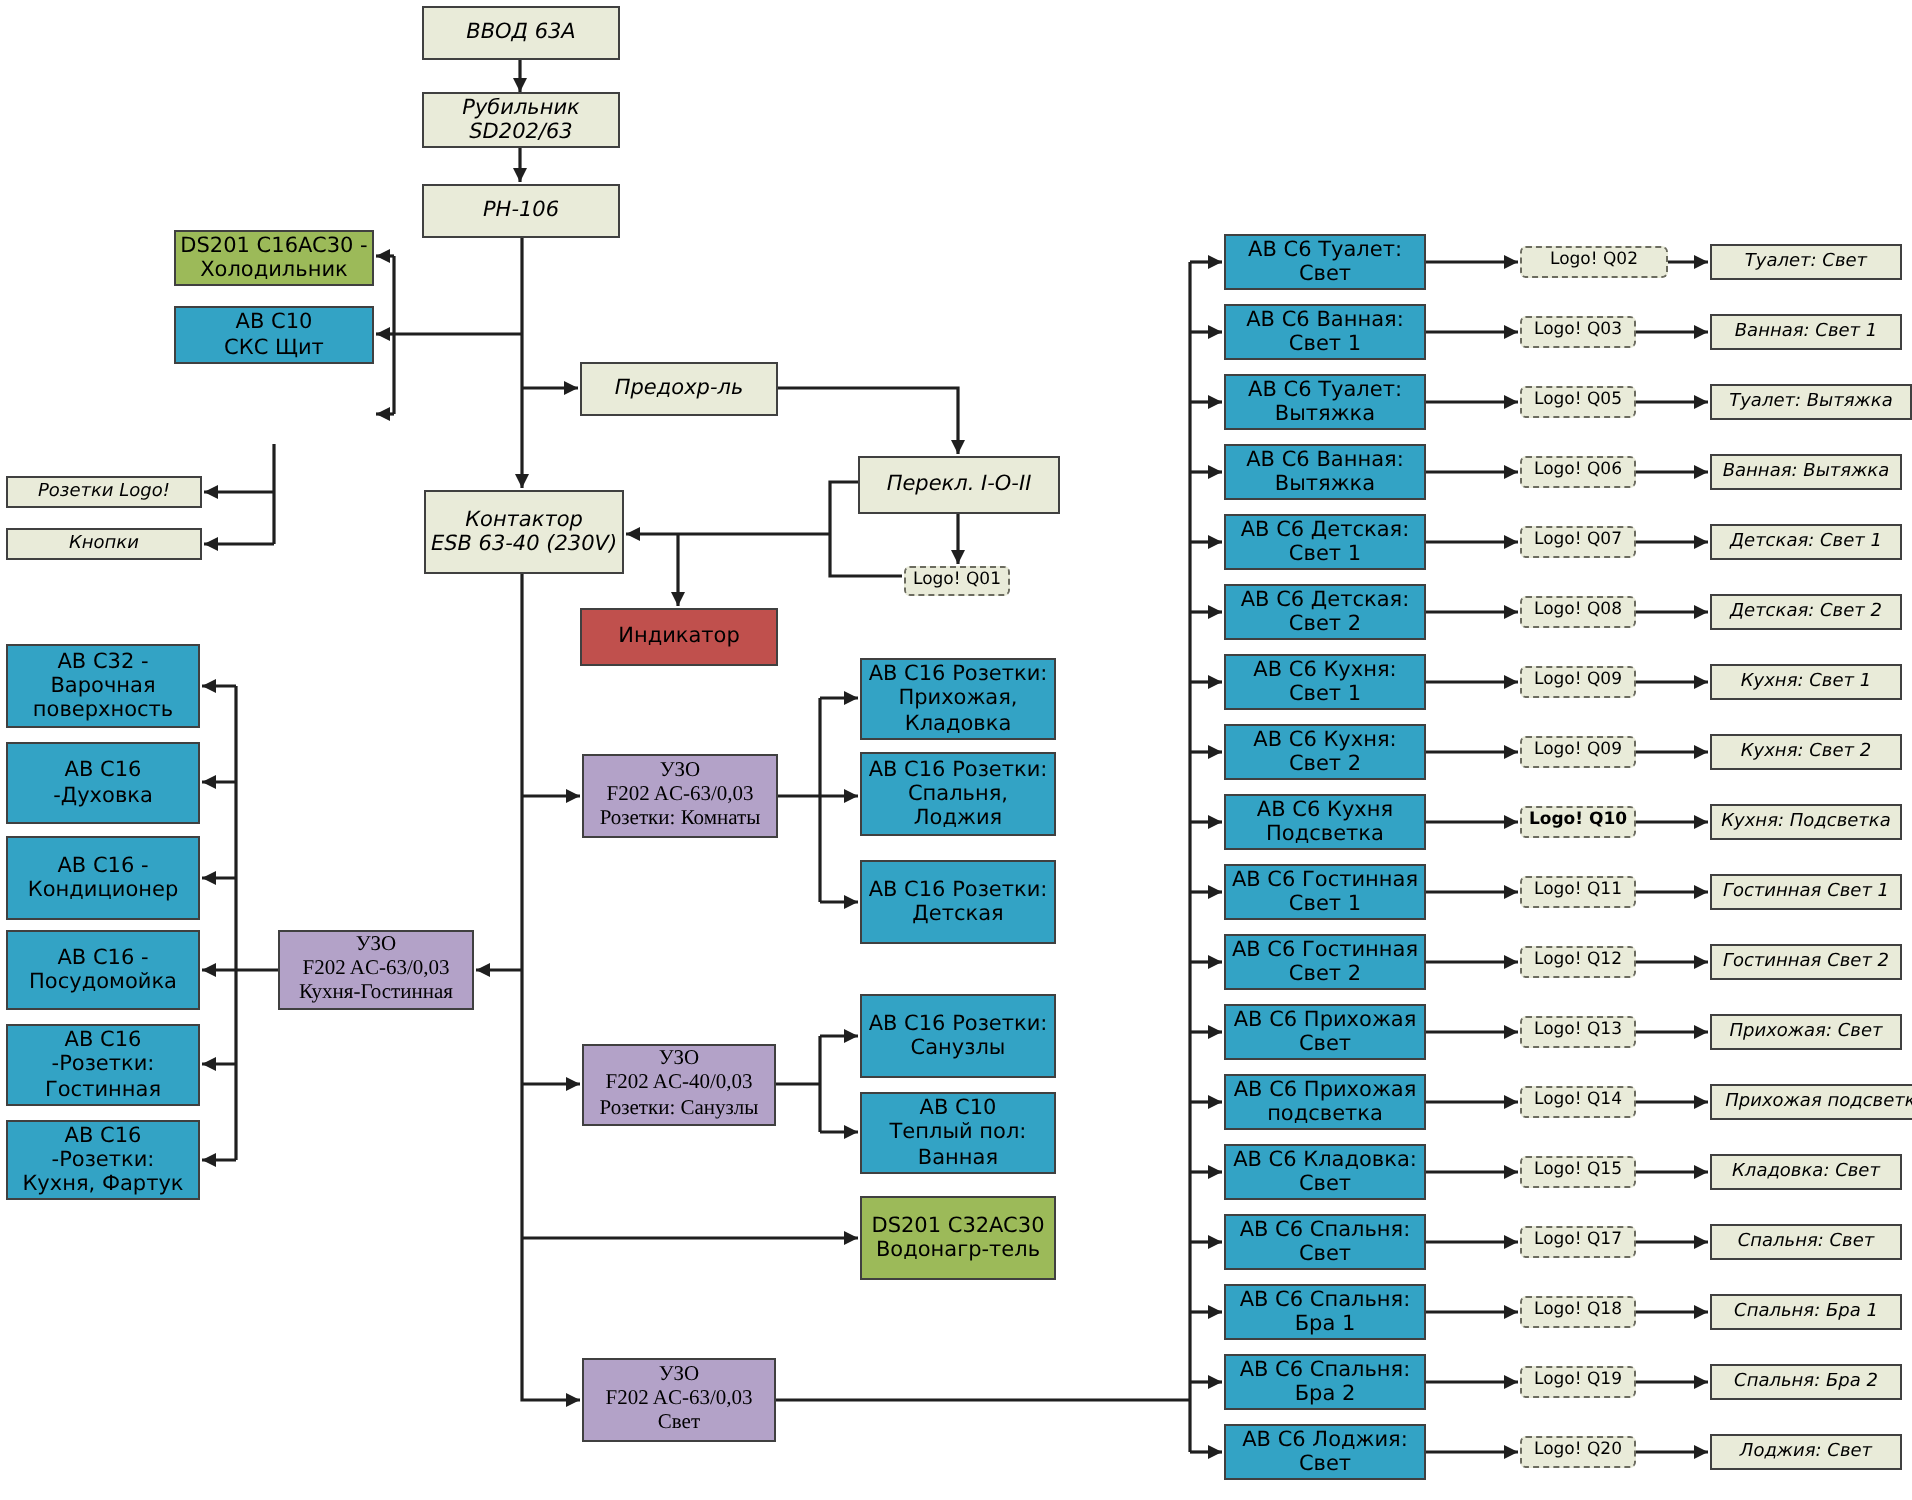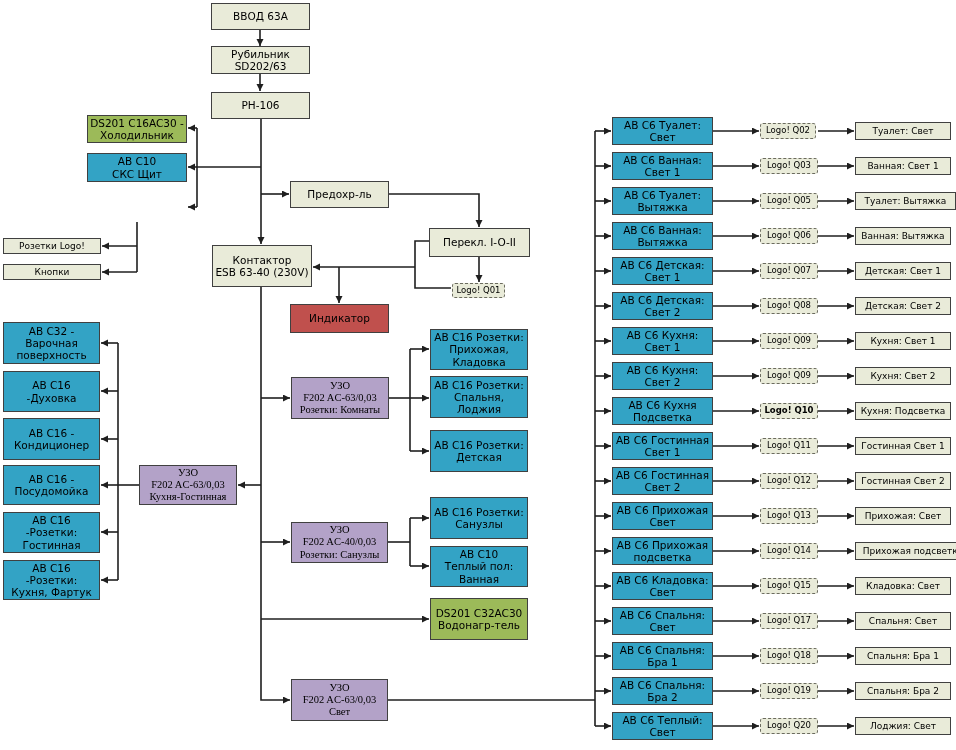--- a/index.html
+++ b/index.html
@@ -3,21 +3,21 @@
 <meta charset="utf-8">
 <style>
   html,body{margin:0;padding:0;}
   body{width:956px;height:750px;background:#ffffff;position:relative;
        font-family:"DejaVu Sans","Liberation Sans",sans-serif;color:#000;}
   #canvas{position:absolute;left:0;top:0;width:956px;height:750px;}
   #wires{position:absolute;left:0;top:0;z-index:1;}
   .box{position:absolute;box-sizing:border-box;border:1.5px solid #404040;
        display:flex;align-items:center;justify-content:center;text-align:center;
        white-space:pre-line;z-index:2;line-height:1.16;padding:0 2px;}
-  .beige{background:#e9ebd9;}
+  .beige{background:#e9ebd9;font-style:italic;}
   .green{background:#9cba59;}
   .blue{background:#33a3c5;}
   .purple{background:#b3a2c8;font-family:Liberation Serif, serif;}
   .red{background:#c0504d;}
   .dashedbox{background:#e9ebd9;border:1.5px dashed #6b6b5f;border-radius:3px;}
   .f11{font-size:10.5px;}
   .f9{font-size:9px;}
   .f85{font-size:8.5px;}
 </style>
 </head>
@@ -185,21 +185,21 @@
 Детская</div>
   <div class="box blue f11" style="left:430px;top:497px;width:98px;height:42px">АВ С16 Розетки:
 Санузлы</div>
   <div class="box blue f11" style="left:430px;top:546px;width:98px;height:41px">АВ С10
 Теплый пол:
 Ванная</div>
 
   <div id="rows">
       <div class="box blue f11" style="left: 612px; top: 117px; width: 101px; height: 28px;">АВ С6 Туалет:
 Свет</div>
-      <div class="box dashedbox f85" style="left: 760px; top: 123px; width: 56px; height: 16px;">Logo! Q02</div>
+      <div class="box dashedbox f85" style="left: 760px; top: 123px; width: 74px; height: 16px;">Logo! Q02</div>
       <div class="box beige f9" style="left: 855px; top: 122px; width: 96px; height: 18px;">Туалет: Свет</div>
       <div class="box blue f11" style="left: 612px; top: 152px; width: 101px; height: 28px;">АВ С6 Ванная:
 Свет 1</div>
       <div class="box dashedbox f85" style="left: 760px; top: 158px; width: 58px; height: 16px;">Logo! Q03</div>
       <div class="box beige f9" style="left: 855px; top: 157px; width: 96px; height: 18px;">Ванная: Свет 1</div>
       <div class="box blue f11" style="left: 612px; top: 187px; width: 101px; height: 28px;">АВ С6 Туалет:
 Вытяжка</div>
       <div class="box dashedbox f85" style="left: 760px; top: 193px; width: 58px; height: 16px;">Logo! Q05</div>
       <div class="box beige f9" style="left: 855px; top: 192px; width: 101px; height: 18px;">Туалет: Вытяжка</div>
       <div class="box blue f11" style="left: 612px; top: 222px; width: 101px; height: 28px;">АВ С6 Ванная:
@@ -251,18 +251,18 @@
       <div class="box dashedbox f85" style="left: 760px; top: 613px; width: 58px; height: 16px;">Logo! Q17</div>
       <div class="box beige f9" style="left: 855px; top: 612px; width: 96px; height: 18px;">Спальня: Свет</div>
       <div class="box blue f11" style="left: 612px; top: 642px; width: 101px; height: 28px;">АВ С6 Спальня:
 Бра 1</div>
       <div class="box dashedbox f85" style="left: 760px; top: 648px; width: 58px; height: 16px;">Logo! Q18</div>
       <div class="box beige f9" style="left: 855px; top: 647px; width: 96px; height: 18px;">Спальня: Бра 1</div>
       <div class="box blue f11" style="left: 612px; top: 677px; width: 101px; height: 28px;">АВ С6 Спальня:
 Бра 2</div>
       <div class="box dashedbox f85" style="left: 760px; top: 683px; width: 58px; height: 16px;">Logo! Q19</div>
       <div class="box beige f9" style="left: 855px; top: 682px; width: 96px; height: 18px;">Спальня: Бра 2</div>
-      <div class="box blue f11" style="left: 612px; top: 712px; width: 101px; height: 28px;">АВ С6 Теплый:
+      <div class="box blue f11" style="left: 612px; top: 712px; width: 101px; height: 28px;">АВ С6 Лоджия:
 Свет</div>
       <div class="box dashedbox f85" style="left: 760px; top: 718px; width: 58px; height: 16px;">Logo! Q20</div>
       <div class="box beige f9" style="left: 855px; top: 717px; width: 96px; height: 18px;">Лоджия: Свет</div>
     </div>
 </div>
 
 </body></html>

